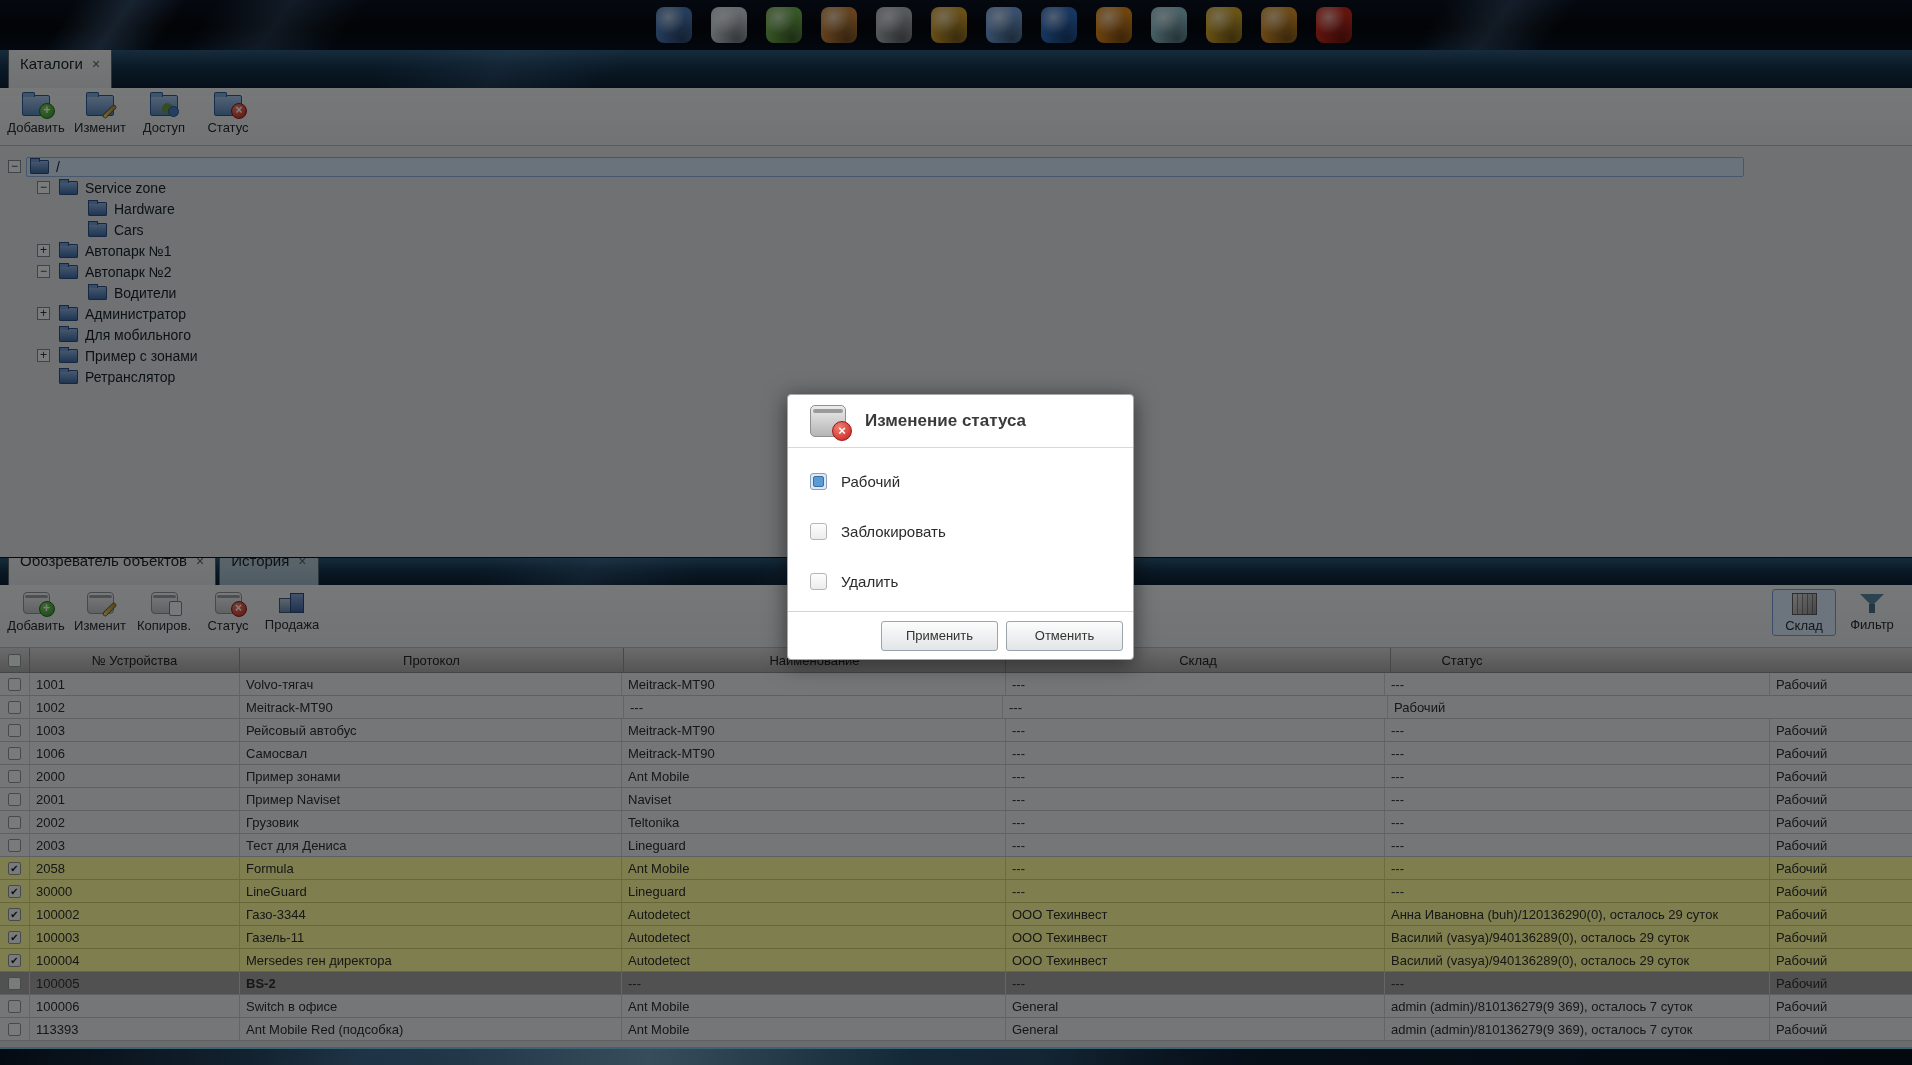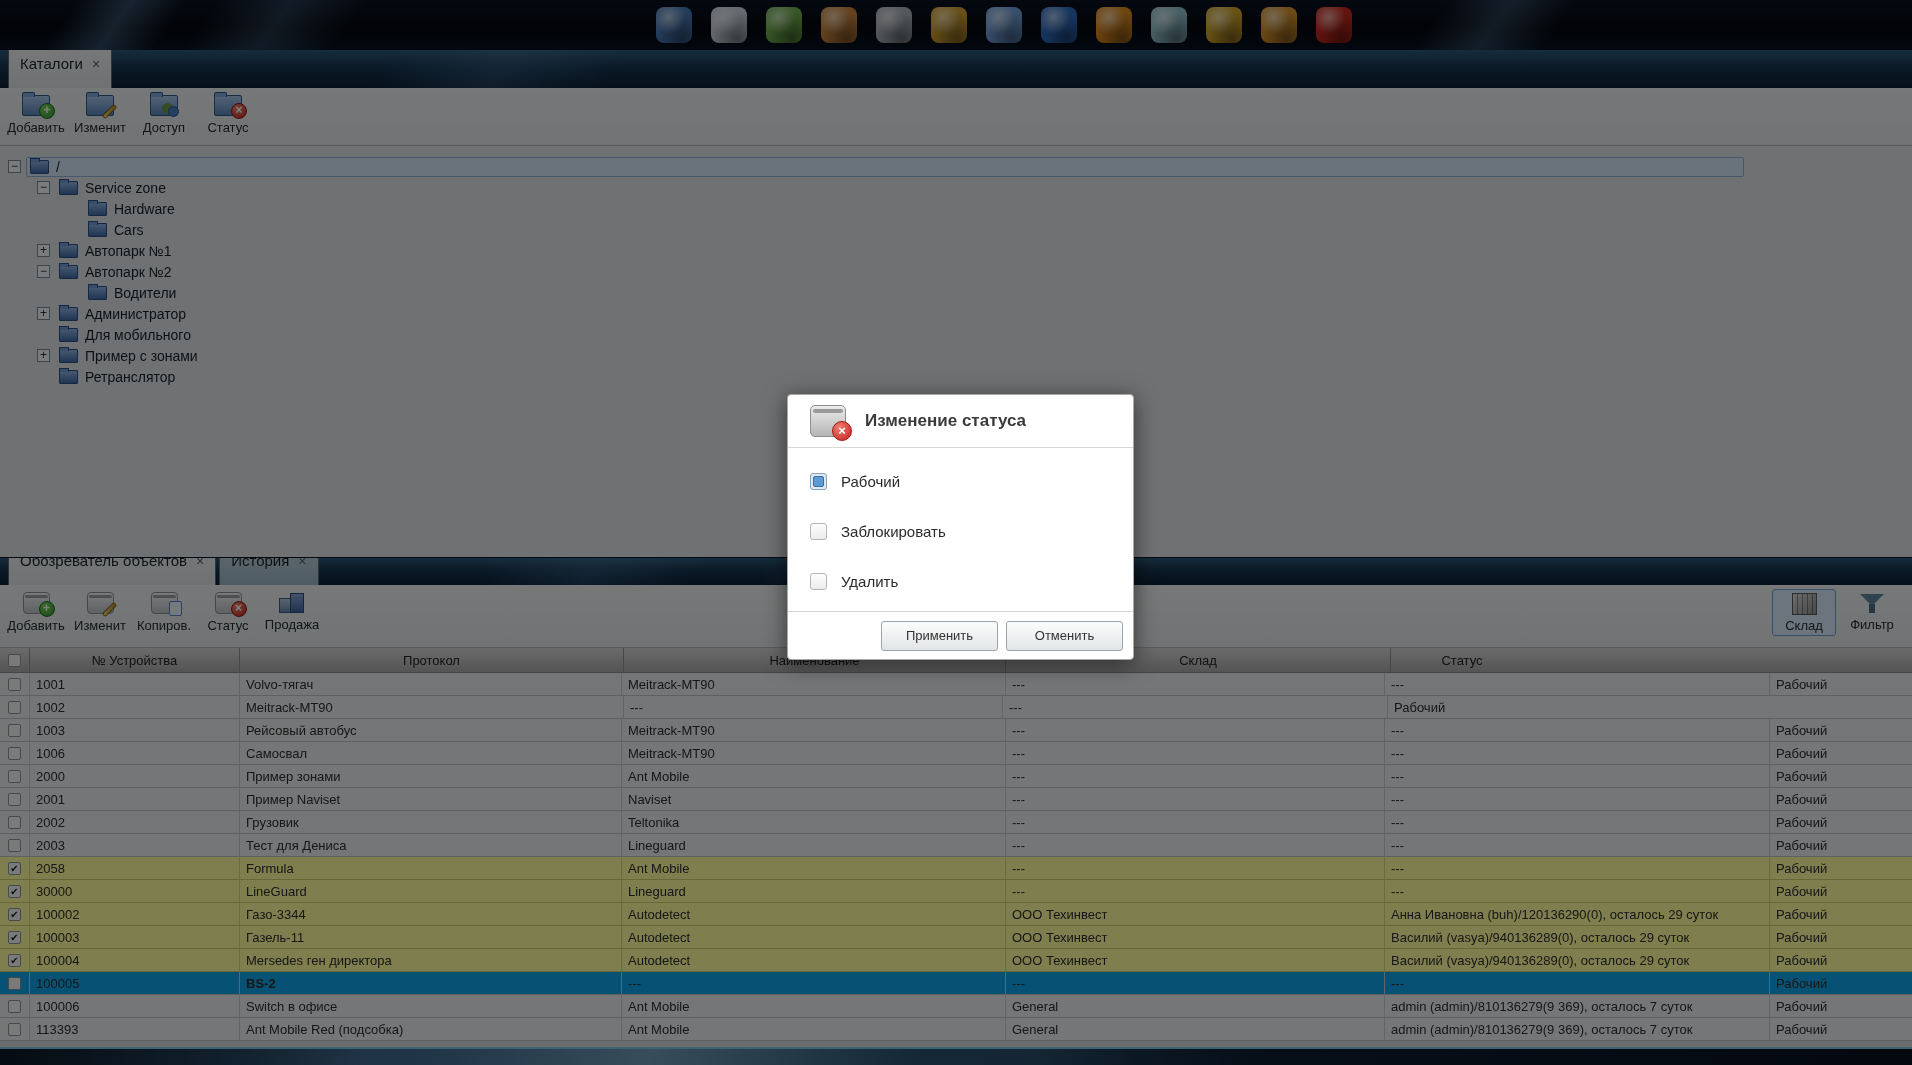--- a/index.html
+++ b/index.html
@@ -58,21 +58,21 @@
   .tree-row.selected .row-body{background:#d4e6f8;border-color:#8cb0dc;flex:1;margin-right:168px;}
   .tree-folder{width:17px;height:12px;position:relative;background:linear-gradient(180deg,#8fb4e0,#3f6ba5);border:1px solid #2a4f85;border-radius:1px;flex:0 0 17px;}
   .tree-folder::before{content:"";position:absolute;top:-3px;left:-1px;width:8px;height:3px;background:#6f9bd2;border:1px solid #2a4f85;border-bottom:none;}
   .tree-label{font-size:14px;color:#15222b;white-space:nowrap;}
 
   
   .grid-head{display:flex;height:25px;background:linear-gradient(180deg,#d6d6d6,#a9a9a9);border-bottom:1px solid #8a8a8a;box-sizing:border-box;}
   .hcell{display:flex;align-items:center;justify-content:center;font-size:13px;color:#222;border-right:1px solid #909090;box-sizing:border-box;white-space:nowrap;overflow:hidden;}
   .grid-row{display:flex;height:23px;background:#e9ecee;border-bottom:1px solid #bcc0c2;box-sizing:border-box;}
   .grid-row.hl{background:#fdfd9e;border-bottom-color:#cfcf6e;}
-  .grid-row.shade{background:#0ea5e9;}
+  .grid-row.shade{background:#a3a3a3;}
   .cell{display:flex;align-items:center;font-size:13px;color:#2e2e2e;padding-left:6px;border-right:1px solid #c6cacc;box-sizing:border-box;white-space:nowrap;overflow:hidden;}
   .grid-row.hl .cell{border-right-color:#d8d884;}
   .c-check{justify-content:center;padding-left:0;}
   .gcheck{width:13px;height:13px;border:1px solid #8f9499;background:#f2f4f5;border-radius:2px;font-family:"DejaVu Sans",sans-serif;font-size:10px;line-height:11px;text-align:center;color:#1d1d1d;box-sizing:border-box;}
 
   
   .footer{position:absolute;left:0;bottom:0;width:1912px;height:18px;border-top:2px solid #79c6e6;box-sizing:border-box;background:linear-gradient(100deg,#0a1624 0%,#355e80 20%,#6e9ab8 34%,#27506e 48%,#0d1d30 66%,#081220 100%);overflow:hidden;}
 
   
   .mask{position:absolute;inset:0;background:rgba(0,0,0,.5);z-index:90;}

